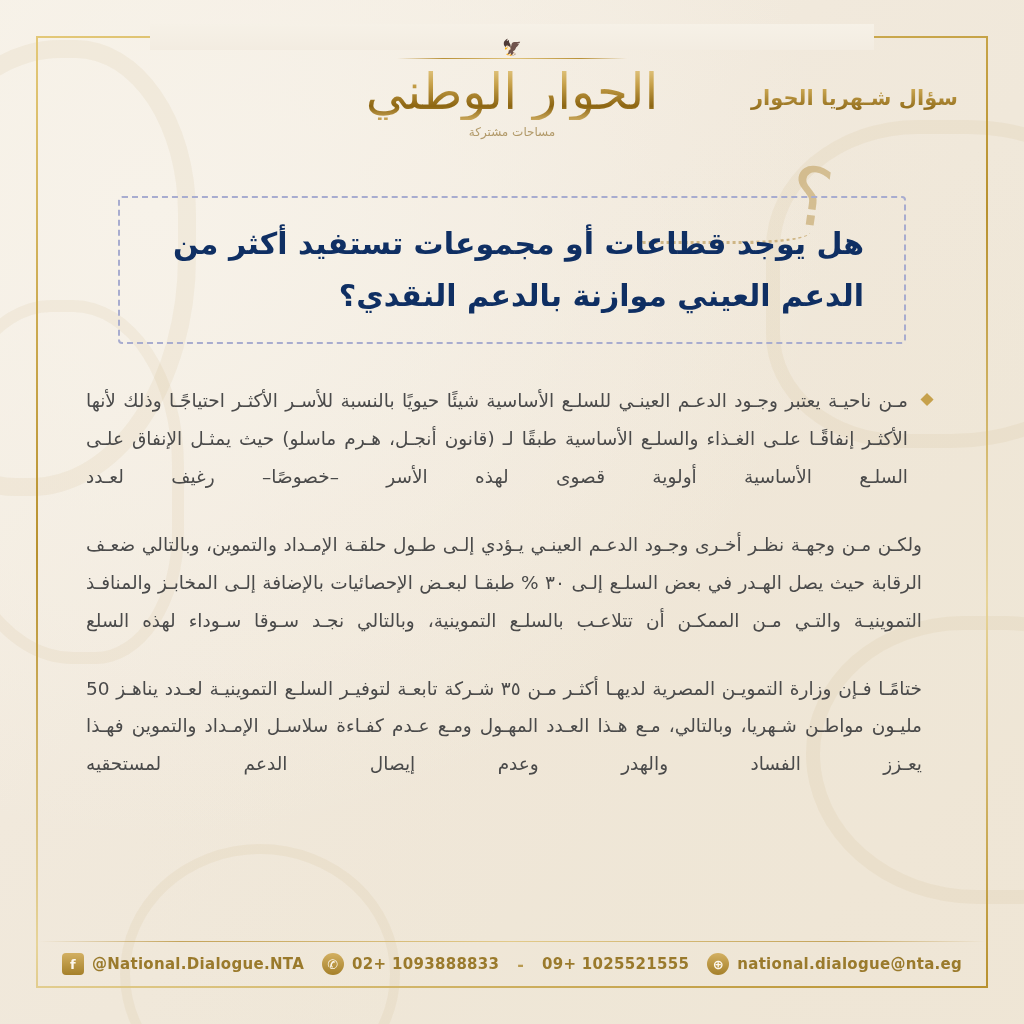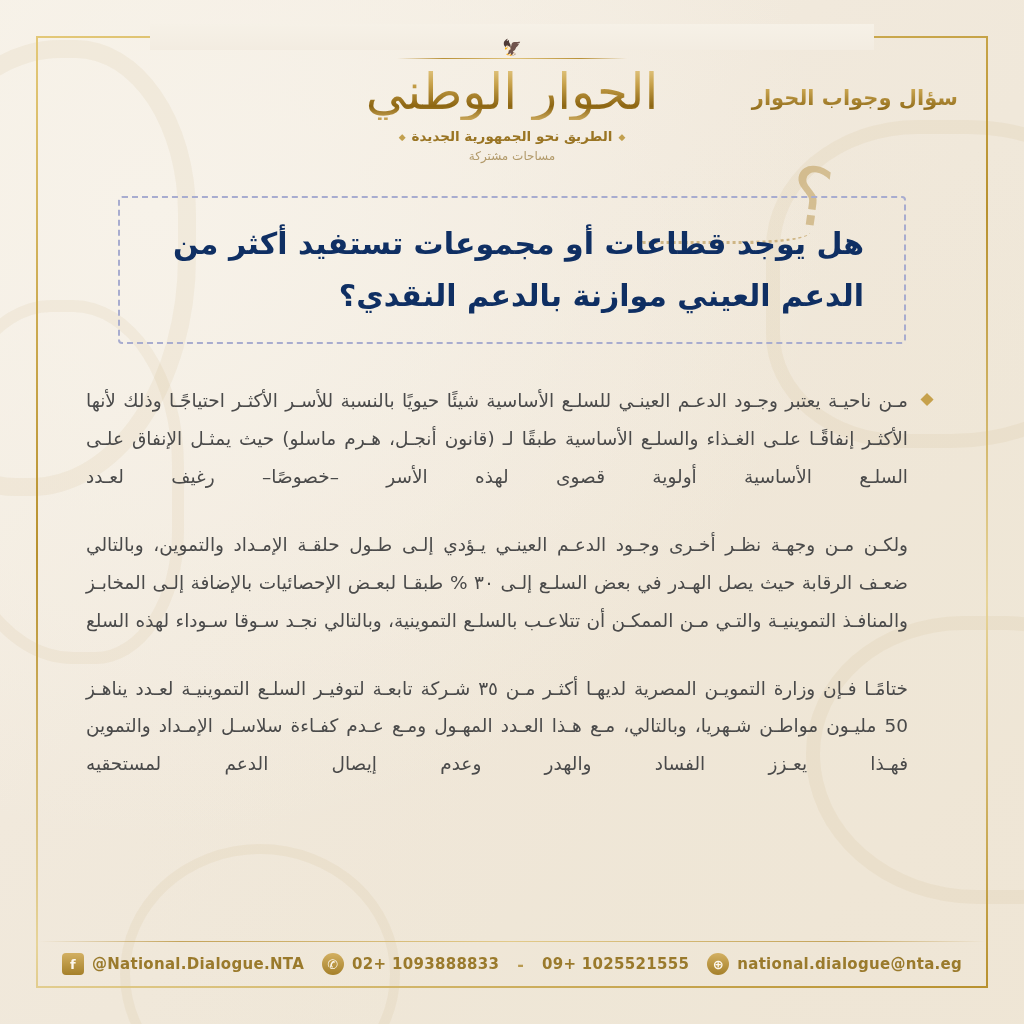--- a/index.html
+++ b/index.html
@@ -201,21 +201,21 @@
   }
   .para {
     flex: 1 1 auto;
     font-size: 18.5px;
     line-height: 2.05;
     color: #4a4a4a;
     text-align: justify;
     text-align-last: justify;
     direction: rtl;
   }
-  .para.no-bullet { margin-right: 30px; }
+  .para.no-bullet { margin-right: 16px; }
 
   
   .footer {
     position: absolute;
     left: 60px;
     right: 60px;
     bottom: 38px;
     height: 44px;
     display: flex;
     align-items: center;
@@ -264,29 +264,26 @@
   <div class="bg-swirl s1"></div>
   <div class="bg-swirl s2"></div>
   <div class="bg-swirl s3"></div>
   <div class="bg-swirl s4"></div>
   <div class="bg-swirl s5"></div>
 
   <div class="frame"></div>
   <div class="frame-mask-top"></div>
 
   <div class="header">
-    <div class="qa-label">سؤال وجواب الحوار</div>
+    <div class="qa-label">سؤال شـهريا الحوار</div>
 
     <div class="logo-block">
       <div class="logo-crest">🦅</div>
       <div class="logo-rule"></div>
       <div class="logo-title">الحوار الوطني</div>
-      <div class="logo-sub">
-        <span class="diamond">◆</span><span>الطريق نحو الجمهورية الجديدة</span><span class="diamond">◆</span>
-      </div>
       <div class="logo-sub2">مساحات مشتركة</div>
     </div>
 
     <div class="qmark">؟</div>
     <div class="qtail"></div>
   </div>
 
   <div class="question-box">
     <div class="question-text">هل يوجد قطاعات أو مجموعات تستفيد أكثر من الدعم العيني موازنة بالدعم النقدي؟</div>
   </div>

